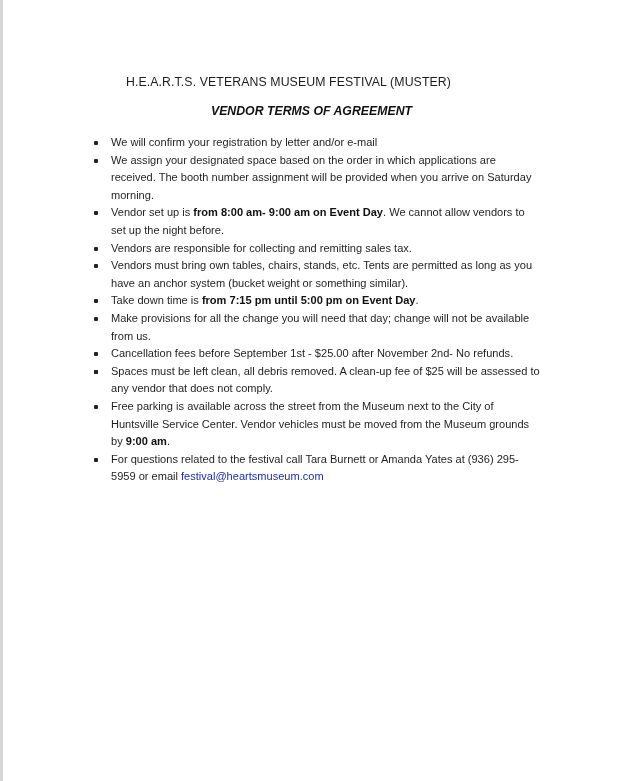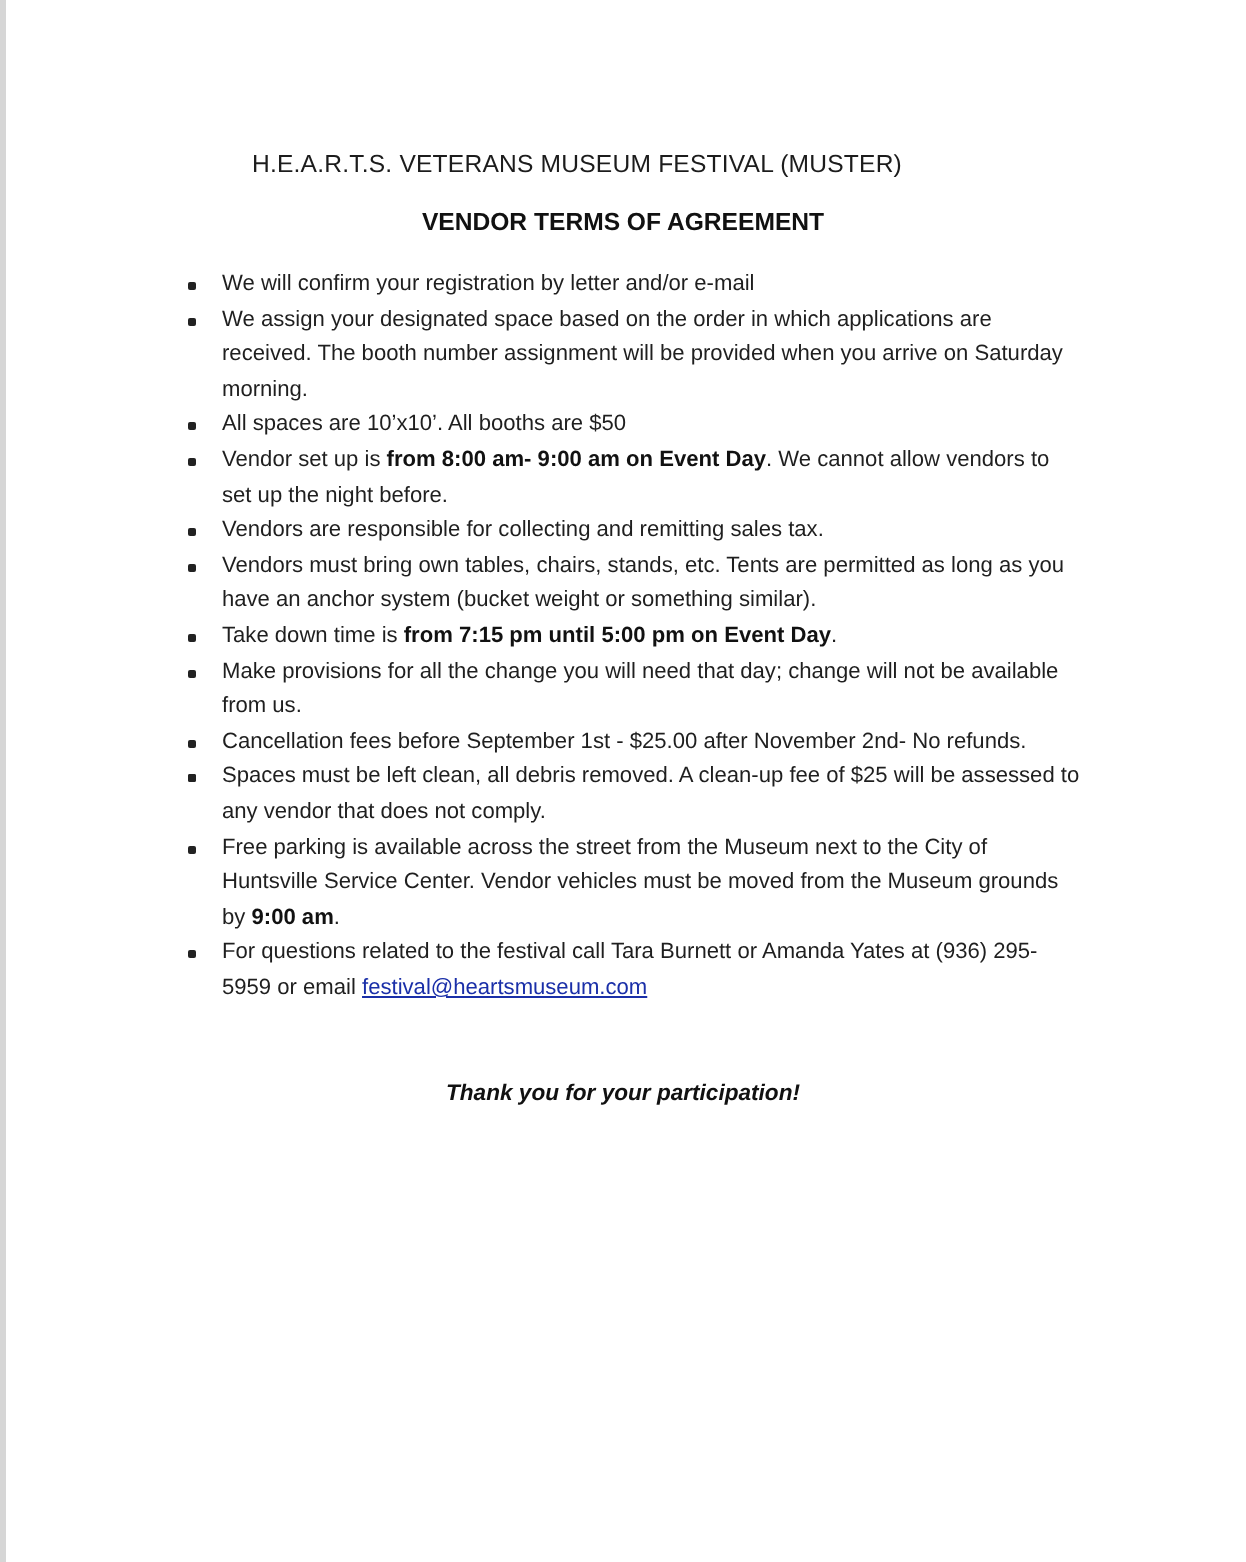--- a/index.html
+++ b/index.html
@@ -8,57 +8,55 @@
       font-family: "Liberation Sans", sans-serif; color: #1a1a1a;
     }
     .left-edge { position: absolute; left: 0; top: 0; width: 3px; height: 781px; background: #d6d6d6; }
     .page { position: absolute; left: 0; top: 0; width: 623px; height: 781px; }
     .title {
       position: absolute; left: 0; width: 577px; top: 75px; text-align: center;
       font-size: 12.3px; letter-spacing: 0.1px; color: #1c1c1c;
     }
     .subtitle {
       position: absolute; left: 0; width: 623px; top: 104px; text-align: center;
-      font-size: 12.3px; font-weight: bold; color: #111;
+      font-size: 12.3px; font-weight: bold; font-style: italic; color: #111;
     }
     ul.terms {
       position: absolute; left: 0; top: 134px; margin: 0; padding: 0; list-style: none; width: 623px;
     }
     ul.terms li {
       position: relative; padding-left: 111px; width: 430px;
       font-size: 11.05px; line-height: 17.6px; color: #1f1f1f;
     }
     ul.terms li .bullet {
       position: absolute; left: 94px; top: 7px; width: 4px; height: 4px; background: #222; border-radius: 1px;
     }
     ul.terms li b { font-weight: bold; color: #111; }
-    a.email { color: #1a2fa8; text-decoration: underline; }
+    a.email { color: #1a2fa8; }
     .thanks {
       position: absolute; left: 0; width: 623px; top: 541px; text-align: center;
       font-size: 11.3px; font-weight: bold; font-style: italic; color: #111;
     }
   </style>
 </head>
 <body>
 
 <div class="left-edge"></div>
 <div class="page">
   <div class="title">H.E.A.R.T.S. VETERANS MUSEUM FESTIVAL (MUSTER)</div>
   <div class="subtitle">VENDOR TERMS OF AGREEMENT</div>
 
   <ul class="terms">
     <li><span class="bullet"></span><span>We will confirm your registration by letter and/or e-mail</span></li>
     <li><span class="bullet"></span><span>We assign your designated space based on the order in which applications are received. The booth number assignment will be provided when you arrive on Saturday morning.</span></li>
-    <li><span class="bullet"></span><span>All spaces are 10’x10’. All booths are $50</span></li>
     <li><span class="bullet"></span><span>Vendor set up is </span><b>from 8:00 am- 9:00 am on Event Day</b><span>. We cannot allow vendors to set up the night before.</span></li>
     <li><span class="bullet"></span><span>Vendors are responsible for collecting and remitting sales tax.</span></li>
     <li><span class="bullet"></span><span>Vendors must bring own tables, chairs, stands, etc. Tents are permitted as long as you have an anchor system (bucket weight or something similar).</span></li>
     <li><span class="bullet"></span><span>Take down time is </span><b>from 7:15 pm until 5:00 pm on Event Day</b><span>.</span></li>
     <li><span class="bullet"></span><span>Make provisions for all the change you will need that day; change will not be available from us.</span></li>
     <li><span class="bullet"></span><span>Cancellation fees before September 1st - $25.00 after November 2nd- No refunds.</span></li>
     <li><span class="bullet"></span></li>
     <li><span class="bullet"></span><span>Spaces must be left clean, all debris removed. A clean-up fee of $25 will be assessed to any vendor that does not comply.</span></li>
     <li><span class="bullet"></span><span>Free parking is available across the street from the Museum next to the City of Huntsville Service Center. Vendor vehicles must be moved from the Museum grounds by </span><b>9:00 am</b><span>.</span></li>
     <li><span class="bullet"></span><span>For questions related to the festival call Tara Burnett or Amanda Yates at (936) 295-5959 or email </span><a class="email">festival@heartsmuseum.com</a><span></span></li>
   </ul>
 
-  <div class="thanks">Thank you for your participation!</div>
 </div>
 
 </body></html>

